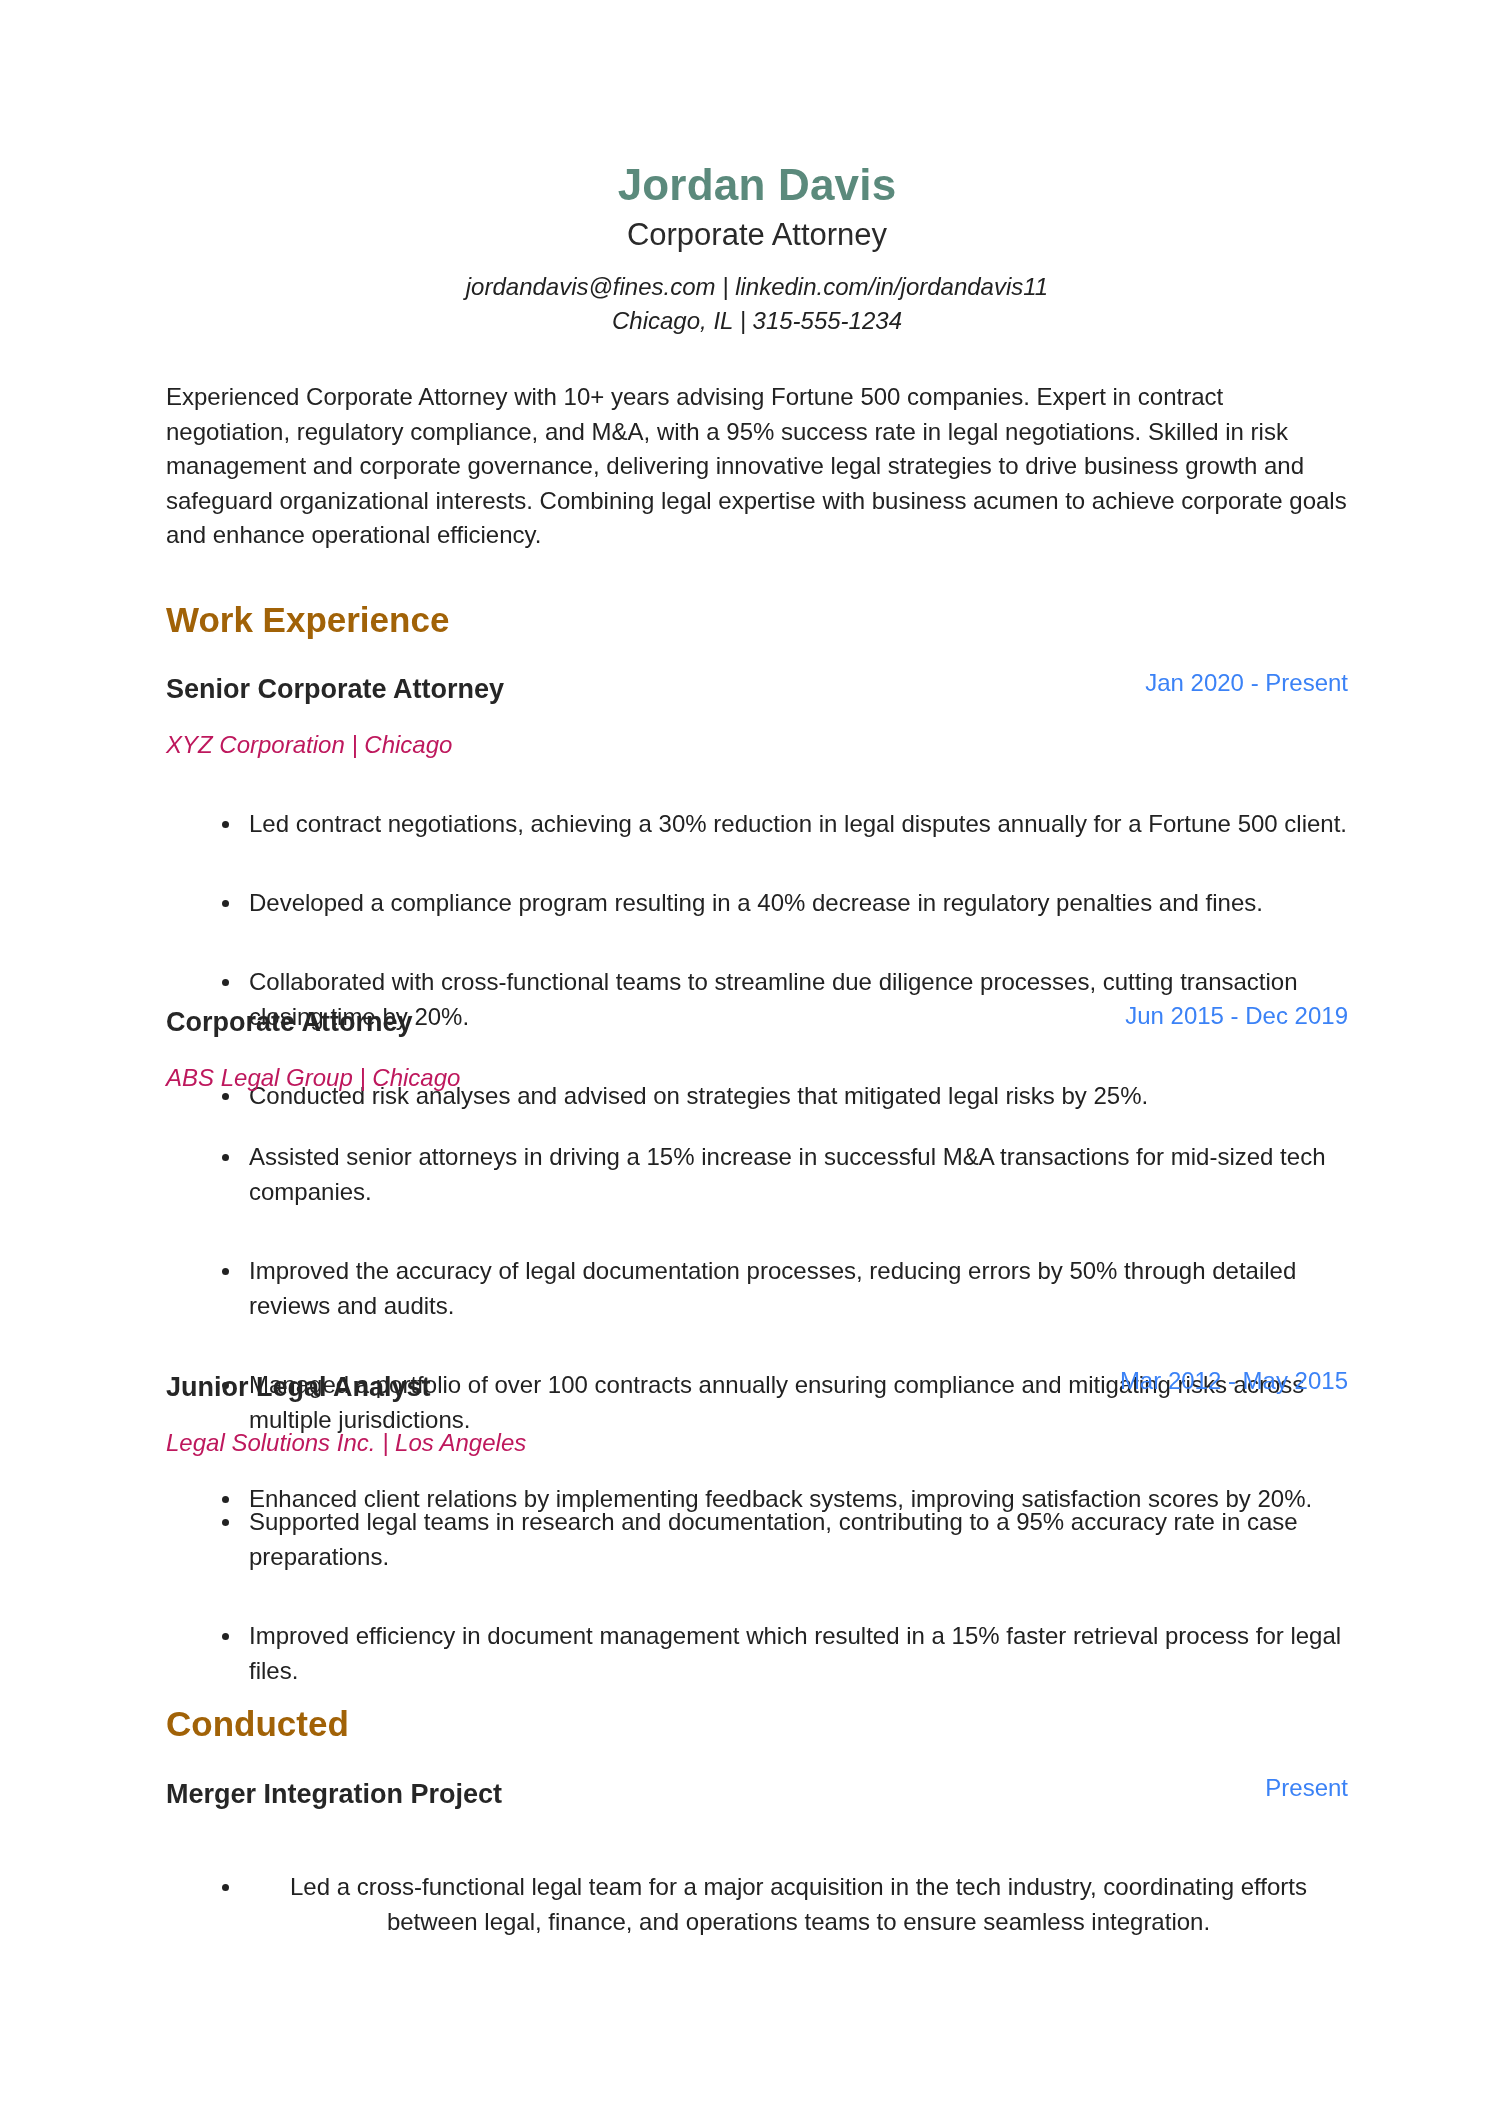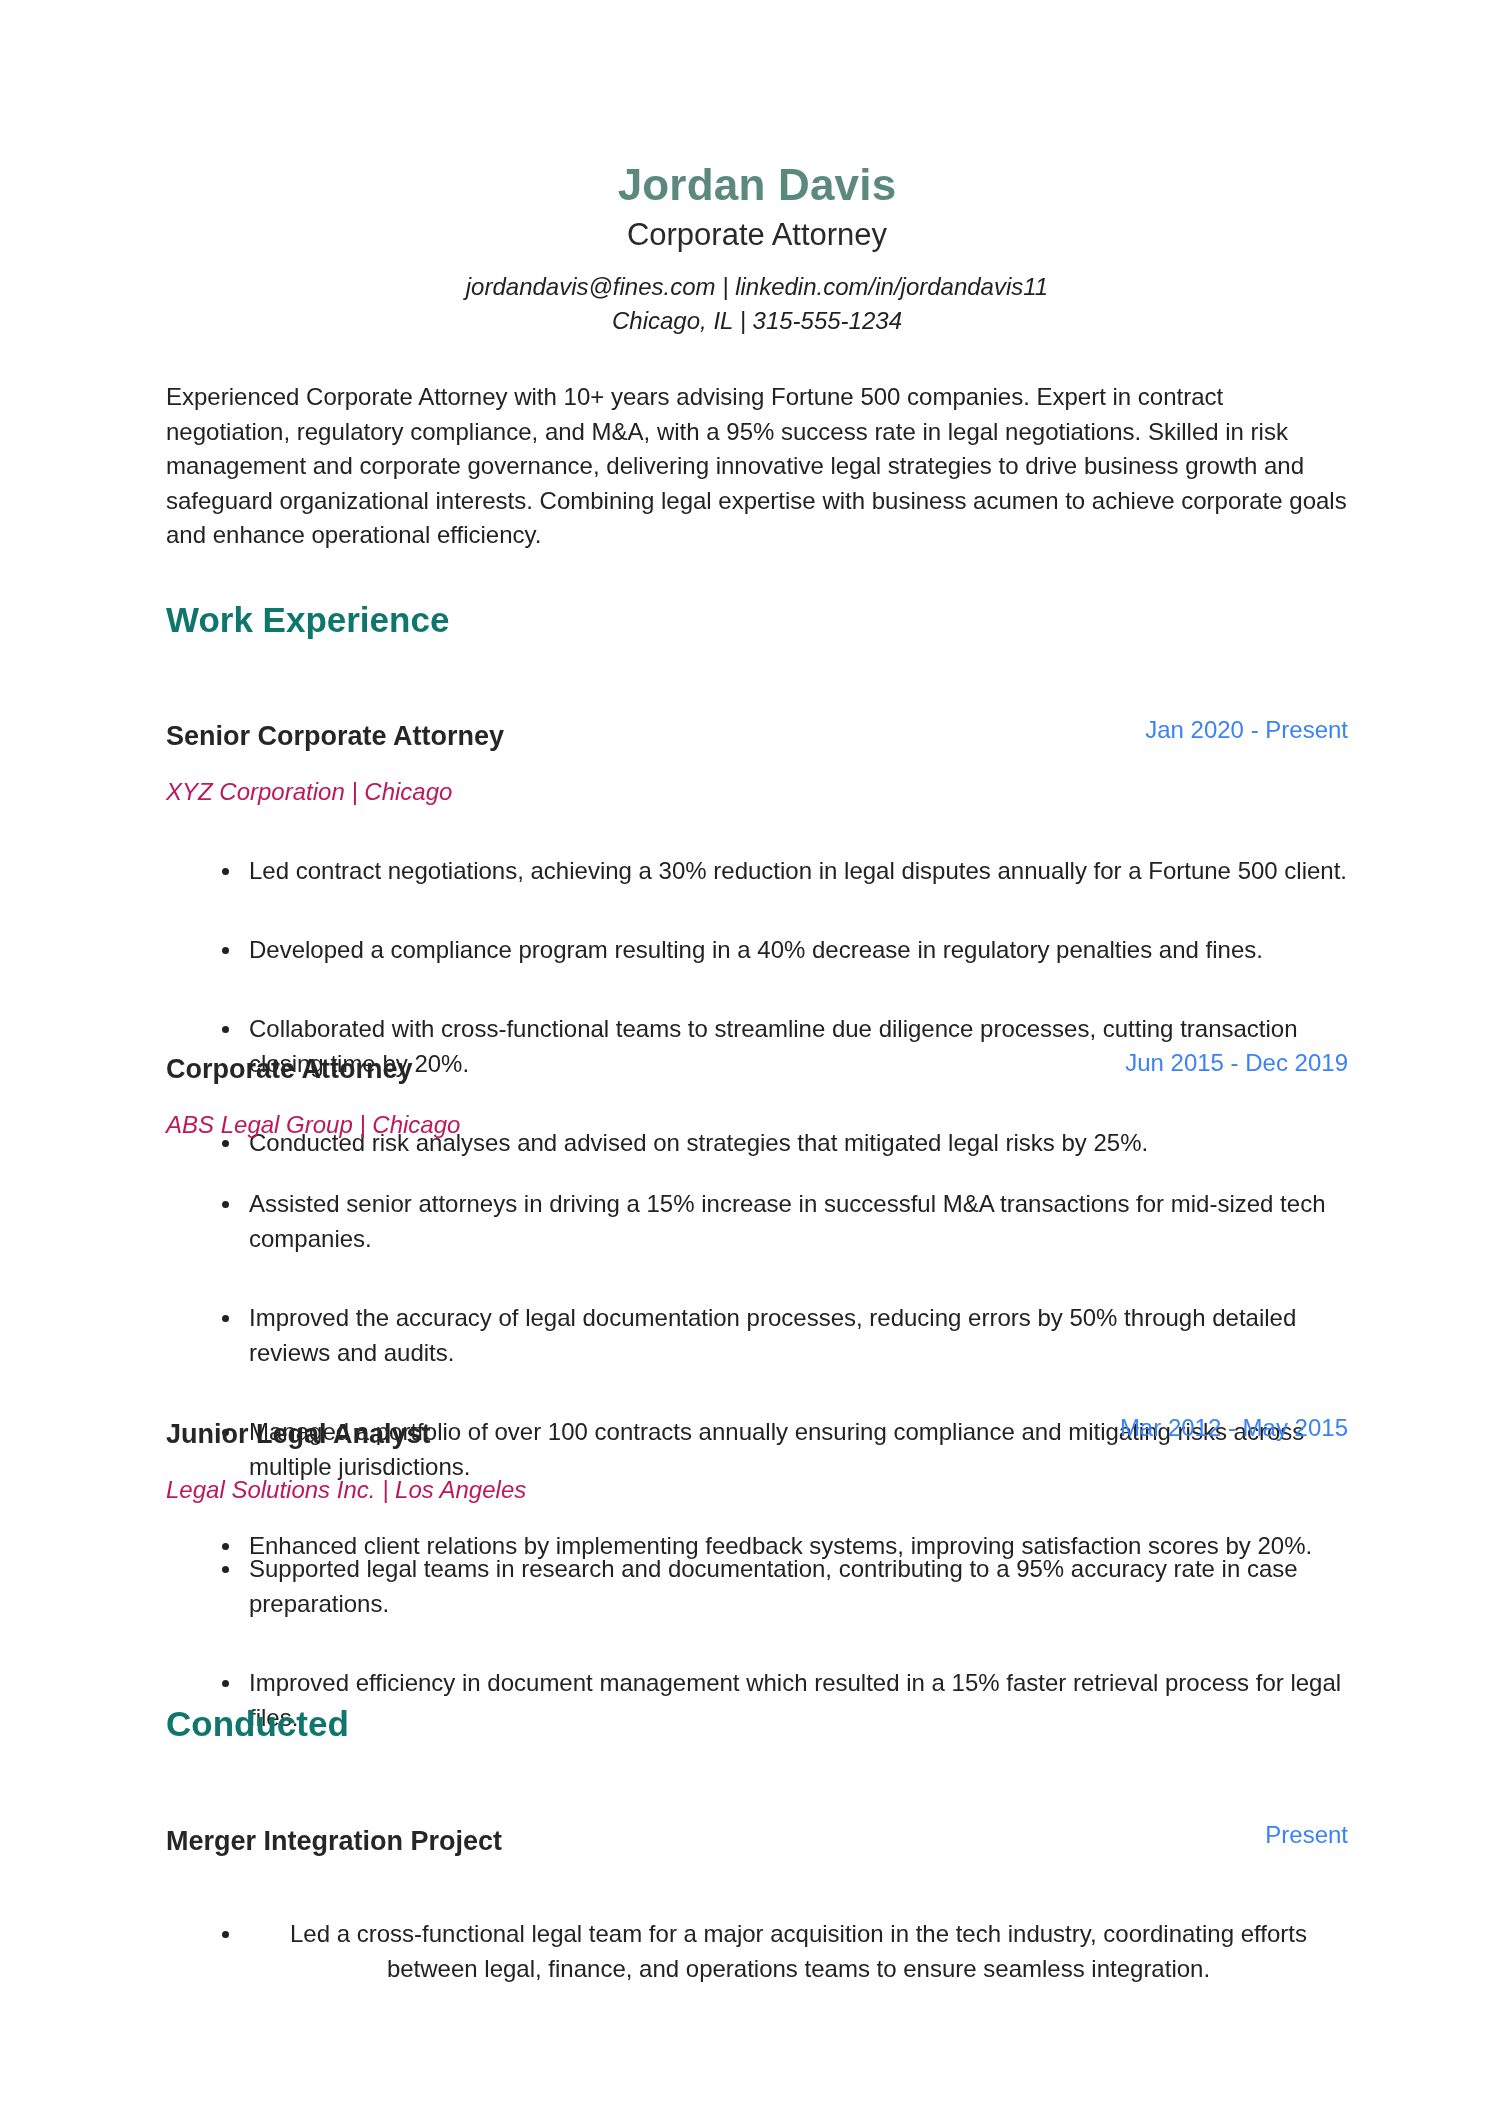--- a/index.html
+++ b/index.html
@@ -4,24 +4,24 @@
 <style>
   html, body { margin:0; padding:0; background:#ffffff; }
   body { width:1500px; height:2121px; position:relative; overflow:hidden;
          font-family:"Liberation Sans", sans-serif; color:#1f1f1f; }
   .page { position:absolute; left:166px; top:0; width:1182px; }
   .header { position:absolute; left:0; top:158px; width:1182px; text-align:center; }
   .name { font-size:44px; font-weight:bold; color:#5b8a7c; line-height:54px; letter-spacing:0.2px; }
   .title { font-size:31px; color:#2a2a2a; line-height:42px; margin-top:2px; }
   .contact { font-size:24px; font-style:italic; color:#222; line-height:34px; margin-top:14px; }
   .summary { position:absolute; left:0; top:380px; width:1182px; font-size:24px; line-height:34.5px; color:#222; }
-  .section-title { position:absolute; left:0; font-size:35px; font-weight:bold; color:#0f766e; }
+  .section-title { position:absolute; left:0; font-size:35px; font-weight:bold; color:#a16207; }
   .job { position:absolute; left:0; width:1182px; }
   .job-head { position:relative; height:34px; }
-  .job-title { font-size:27px; font-weight:bold; color:#262626; line-height:34px;margin-top:47px; }
+  .job-title { font-size:27px; font-weight:bold; color:#262626; line-height:34px; }
   .job-dates { position:absolute; right:0; top:-6px; font-size:24px; color:#3b82f6; line-height:34px; }
   .job-sub { font-size:24px; font-style:italic; color:#be185d; line-height:34px;margin-top:22px; }
   ul.bullets { list-style:none; margin:22px 0 0 0; padding:0; }
   ul.bullets li { position:relative; padding-left:83px; font-size:24px; line-height:35px; color:#222;margin-top:44px; }
   ul.bullets li .dot { position:absolute; left:56px; top:15px; width:7px; height:7px; border-radius:50%; background:#222; }
 </style>
 </head>
 <body>
 
 <div class="page">

